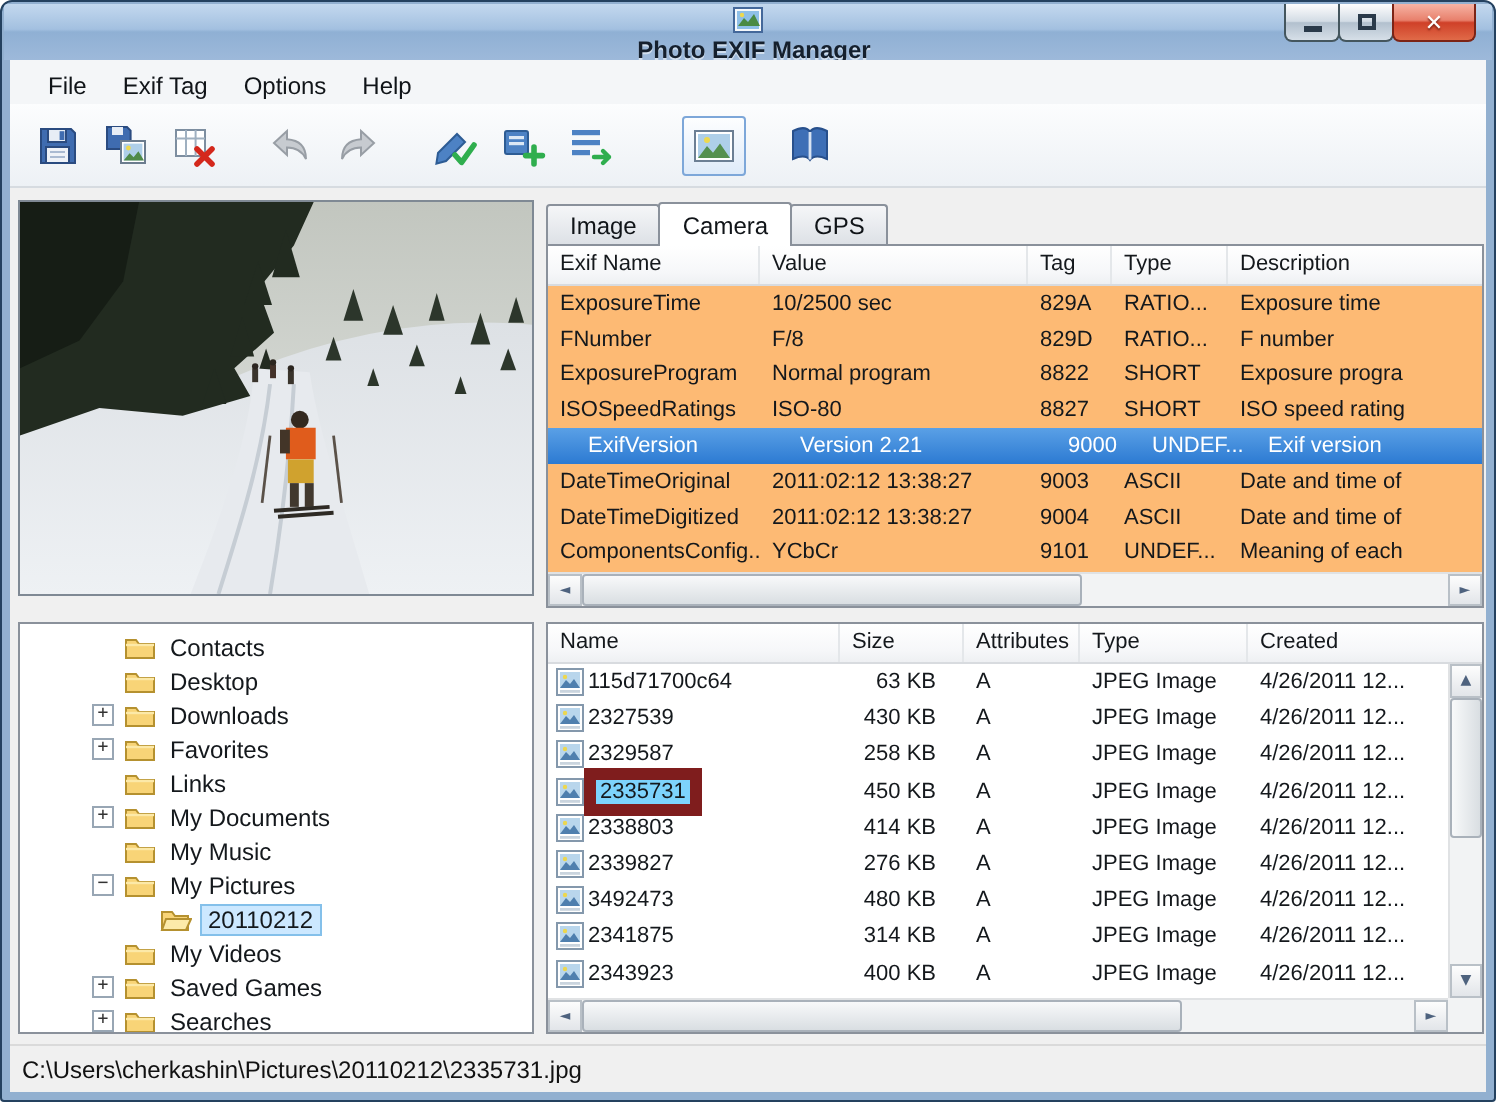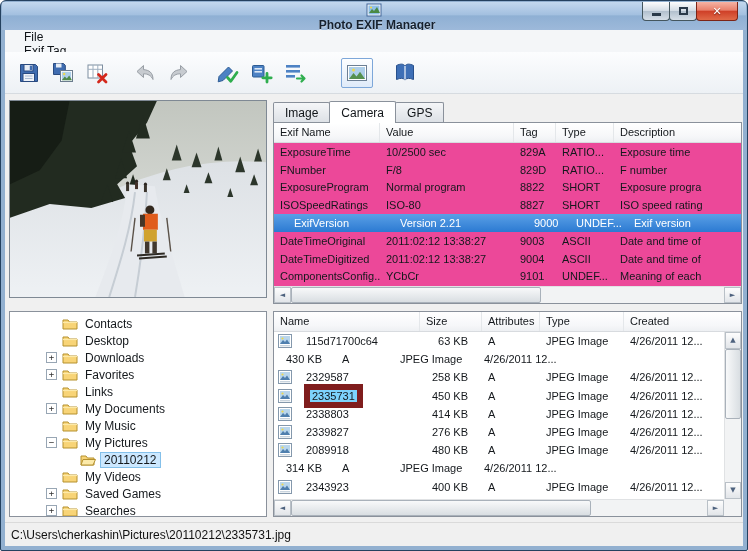--- a/index.html
+++ b/index.html
@@ -23,21 +23,21 @@
   .glyph-min { width:9px; height:3px; background:#2a3a4a; margin-top:6px; }
   .glyph-max { width:9px; height:8px; border:2px solid #2a3a4a; }
   .wbtn.close { width:42px; background:linear-gradient(#f6b3a4,#e8806c 45%,#cf4028 52%,#e06a48);
                 border-color:#7c2416; }
   .glyph-close { color:#fff; font-size:11px; font-weight:bold; text-shadow:0 1px 1px #7c2416; }
 
   
   .client { position:absolute; top:29px; left:4px; right:4px; bottom:4px; background:#f0f0f0; }
 
   .menubar { position:absolute; top:0; left:0; right:0; height:26px; background:#f4f6f8;
-             border-bottom:1px solid #e4e7ea; display:flex; align-items:stretch; padding-left:10px;flex-direction:column; }
+             border-bottom:1px solid #e4e7ea; display:flex; align-items:stretch; padding-left:10px; }
   .menu-item { padding:0 9px; display:flex; align-items:center; font-size:12px; color:#101418; }
 
   .toolbar { position:absolute; top:22px; left:0; right:0; height:42px;
              background:linear-gradient(#fcfdfe,#edf1f5); border-bottom:1px solid #d6dbe0;
              display:flex; align-items:center; padding-left:8px; gap:2px; }
   .tbtn { width:32px; height:30px; display:flex; align-items:center; justify-content:center; border-radius:2px; }
   .tbtn svg { display:block; }
   .tbtn.bordered { border:1px solid #7da7d9; background:linear-gradient(#fdfeff,#dfebf9); }
   .sep { width:12px; flex:none; } .sepw { width:26px; flex:none; }
 
@@ -48,39 +48,39 @@
 
   
   .tabs { position:absolute; left:268px; top:70px; height:22px; display:flex; align-items:flex-end; z-index:3; }
   .tab { height:20px; padding:0 11px; display:flex; align-items:center; font-size:12px; color:#101418;
          border:1px solid #8a919b; border-bottom:none; border-radius:2px 2px 0 0;
          background:linear-gradient(#f5f6f8,#dde1e6); margin-right:-1px; position:relative; }
   .tab.active { height:22px; background:#fff; z-index:4; margin-bottom:-1px; }
 
   
   .exif-panel { position:absolute; left:268px; top:92px; width:469px; height:182px;
-                border:1px solid #8a919b; background:#ec4899; overflow:hidden; }
+                border:1px solid #8a919b; background:#fdba74; overflow:hidden; }
   .file-panel { position:absolute; left:268px; top:281px; width:469px; height:206px;
                 border:1px solid #8a919b; background:#fff; overflow:hidden; }
   .thead { display:flex; height:20px; background:linear-gradient(#ffffff,#f6f7f9 70%,#eef0f3);
            border-bottom:1px solid #d8dbdf; }
   .hcell { padding:3px 0 0 6px; font-size:11px; color:#14181c; border-right:1px solid #e4e7ea;
            white-space:nowrap; overflow:hidden; flex:none; }
   .trow { display:flex; height:17.8px; align-items:center; }
   .tcell { padding-left:6px; font-size:11px; color:#14181c; white-space:nowrap; overflow:hidden; flex:none; }
   .trow.sel { background:linear-gradient(#5aa0e6,#2c7ad2);padding-left:14px; }
   .trow.sel .tcell { color:#fff; }
   .ec0 { width:106px; } .ec1 { width:134px; } .ec2 { width:42px; } .ec3 { width:58px; }
   .ec4 { flex:1 1 auto; min-width:0; border-right:none; }
 
   .frow { display:flex; height:18.2px; align-items:center; }
   .fcell { font-size:11px; color:#14181c; white-space:nowrap; overflow:hidden; flex:none; padding-left:6px; }
   .fc0 { width:146px; } .fc1 { width:62px; } .fc2 { width:58px; } .fc3 { width:84px; }
   .fc4 { flex:1 1 auto; min-width:0; border-right:none; }
-  .namecell { display:flex; align-items:center; gap:12px; padding-left:4px; }
+  .namecell { display:flex; align-items:center; gap:0; padding-left:4px; }
   .file-icon { display:inline-flex; flex:none; }
   .fname { padding:0 2px; }
   .fname-sel { background:#7dd3fc; border:6px solid #7f1d1d; }
   .szcell { text-align:right; padding-right:14px; padding-left:0; }
 
   
   .hscroll { position:absolute; left:0; right:0; bottom:0; height:17px; background:#f2f3f4;
              border-top:1px solid #e0e2e4; }
   .hscroll.fileh { right:17px; }
   .sbtn { position:absolute; top:0; width:17px; height:16px; border:1px solid #b9c0c7;
@@ -559,20 +559,32 @@
                 </svg>
               </span>
               <span class="fname">115d71700c64</span>
             </div>
             <div class="fcell fc1 szcell">63 KB</div>
             <div class="fcell fc2">A</div>
             <div class="fcell fc3">JPEG Image</div>
             <div class="fcell fc4">4/26/2011 12...</div>
           </div>
           <div class="frow">
+            <div class="fcell fc0 namecell">
+              <span class="file-icon">
+                <svg width="14" height="14" viewBox="0 0 14 14">
+                  <rect x="0.5" y="0.5" width="13" height="13" fill="#fff" stroke="#8498ac"></rect>
+                  <rect x="2" y="2" width="10" height="8" fill="#b9d6ec"></rect>
+                  <path d="M2 10 L5 6 L7 8 L9 5.5 L12 10 Z" fill="#4f7fae"></path>
+                  <circle cx="4.5" cy="4.5" r="1.1" fill="#ecd74f"></circle>
+                  <rect x="2" y="11" width="10" height="1.4" fill="#c9d4de"></rect>
+                </svg>
+              </span>
+              <span class="fname">2327539</span>
+            </div>
             <div class="fcell fc1 szcell">430 KB</div>
             <div class="fcell fc2">A</div>
             <div class="fcell fc3">JPEG Image</div>
             <div class="fcell fc4">4/26/2011 12...</div>
           </div>
           <div class="frow">
             <div class="fcell fc0 namecell">
               <span class="file-icon">
                 <svg width="14" height="14" viewBox="0 0 14 14">
                   <rect x="0.5" y="0.5" width="13" height="13" fill="#fff" stroke="#8498ac"></rect>
@@ -647,28 +659,40 @@
             <div class="fcell fc0 namecell">
               <span class="file-icon">
                 <svg width="14" height="14" viewBox="0 0 14 14">
                   <rect x="0.5" y="0.5" width="13" height="13" fill="#fff" stroke="#8498ac"></rect>
                   <rect x="2" y="2" width="10" height="8" fill="#b9d6ec"></rect>
                   <path d="M2 10 L5 6 L7 8 L9 5.5 L12 10 Z" fill="#4f7fae"></path>
                   <circle cx="4.5" cy="4.5" r="1.1" fill="#ecd74f"></circle>
                   <rect x="2" y="11" width="10" height="1.4" fill="#c9d4de"></rect>
                 </svg>
               </span>
-              <span class="fname">2089918</span>
+              <span class="fname">3492473</span>
             </div>
             <div class="fcell fc1 szcell">480 KB</div>
             <div class="fcell fc2">A</div>
             <div class="fcell fc3">JPEG Image</div>
             <div class="fcell fc4">4/26/2011 12...</div>
           </div>
           <div class="frow">
+            <div class="fcell fc0 namecell">
+              <span class="file-icon">
+                <svg width="14" height="14" viewBox="0 0 14 14">
+                  <rect x="0.5" y="0.5" width="13" height="13" fill="#fff" stroke="#8498ac"></rect>
+                  <rect x="2" y="2" width="10" height="8" fill="#b9d6ec"></rect>
+                  <path d="M2 10 L5 6 L7 8 L9 5.5 L12 10 Z" fill="#4f7fae"></path>
+                  <circle cx="4.5" cy="4.5" r="1.1" fill="#ecd74f"></circle>
+                  <rect x="2" y="11" width="10" height="1.4" fill="#c9d4de"></rect>
+                </svg>
+              </span>
+              <span class="fname">2341875</span>
+            </div>
             <div class="fcell fc1 szcell">314 KB</div>
             <div class="fcell fc2">A</div>
             <div class="fcell fc3">JPEG Image</div>
             <div class="fcell fc4">4/26/2011 12...</div>
           </div>
           <div class="frow">
             <div class="fcell fc0 namecell">
               <span class="file-icon">
                 <svg width="14" height="14" viewBox="0 0 14 14">
                   <rect x="0.5" y="0.5" width="13" height="13" fill="#fff" stroke="#8498ac"></rect>

